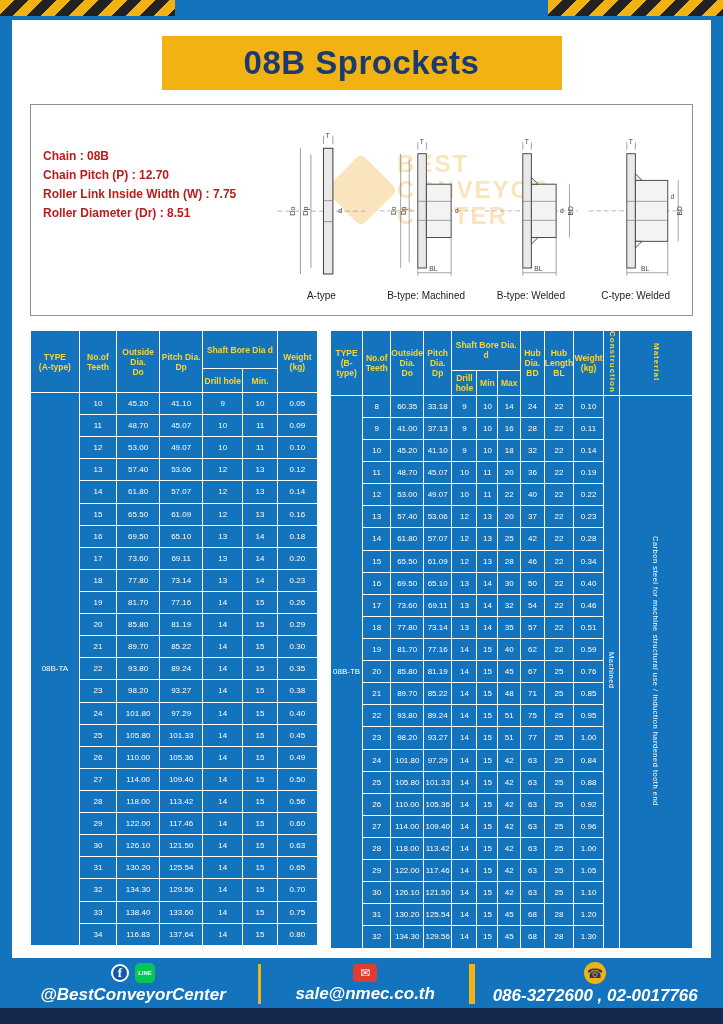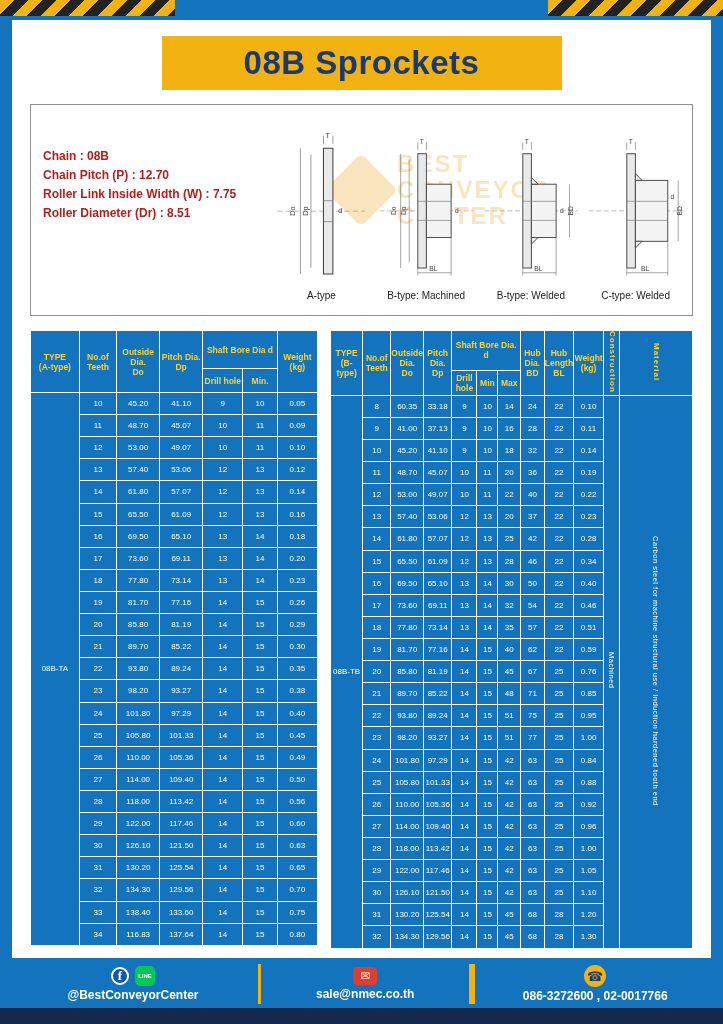--- a/index.html
+++ b/index.html
@@ -58,21 +58,21 @@
   .vert-cell .vtext { display:inline-block; font-size:7.5px; color:#fff; max-height:540px;
     letter-spacing:0.5px; }
 
   
   .footer { position:absolute; left:0; right:0; bottom:16px; height:48px; background:#1473bd;
     display:flex; align-items:center; padding:0 8px; }
   .fsec { display:flex; flex-direction:column; align-items:center; justify-content:center;
     gap:2px; height:100%; }
   .fsec.s1 { flex:1.2; } .fsec.s2 { flex:1.0; } .fsec.s3 { flex:1.45; } .fsec.s4 { flex:1.15; }
   .fdiv { width:3px; height:40px; background:#f2b211; }
-  .flabel { color:#fff; font-weight:bold; font-size:12px; white-space:nowrap; }
+  .flabel { color:#fff; font-weight:bold; font-size:17px; white-space:nowrap;font-style:italic; }
   .ficons { display:flex; gap:6px; align-items:center; }
   .fb-icon { width:18px; height:18px; border-radius:50%; background:#0e5aa7; border:2px solid #fff;
     color:#fff; font-weight:bold; font-size:13px; display:flex; align-items:center; justify-content:center;
     font-family:"Liberation Serif",serif; }
   .line-icon { width:20px; height:20px; border-radius:5px; background:#06c755; color:#fff;
     font-weight:bold; font-size:6px; display:flex; align-items:center; justify-content:center; }
   .mail-icon { width:24px; height:18px; border-radius:4px; background:#e03c31; color:#fff;
     font-size:12px; display:flex; align-items:center; justify-content:center; line-height:1; }
   .globe-icon { width:22px; height:22px; }
   .phone-icon { width:22px; height:22px; border-radius:50%; background:#f2b211; color:#1b3a70;

